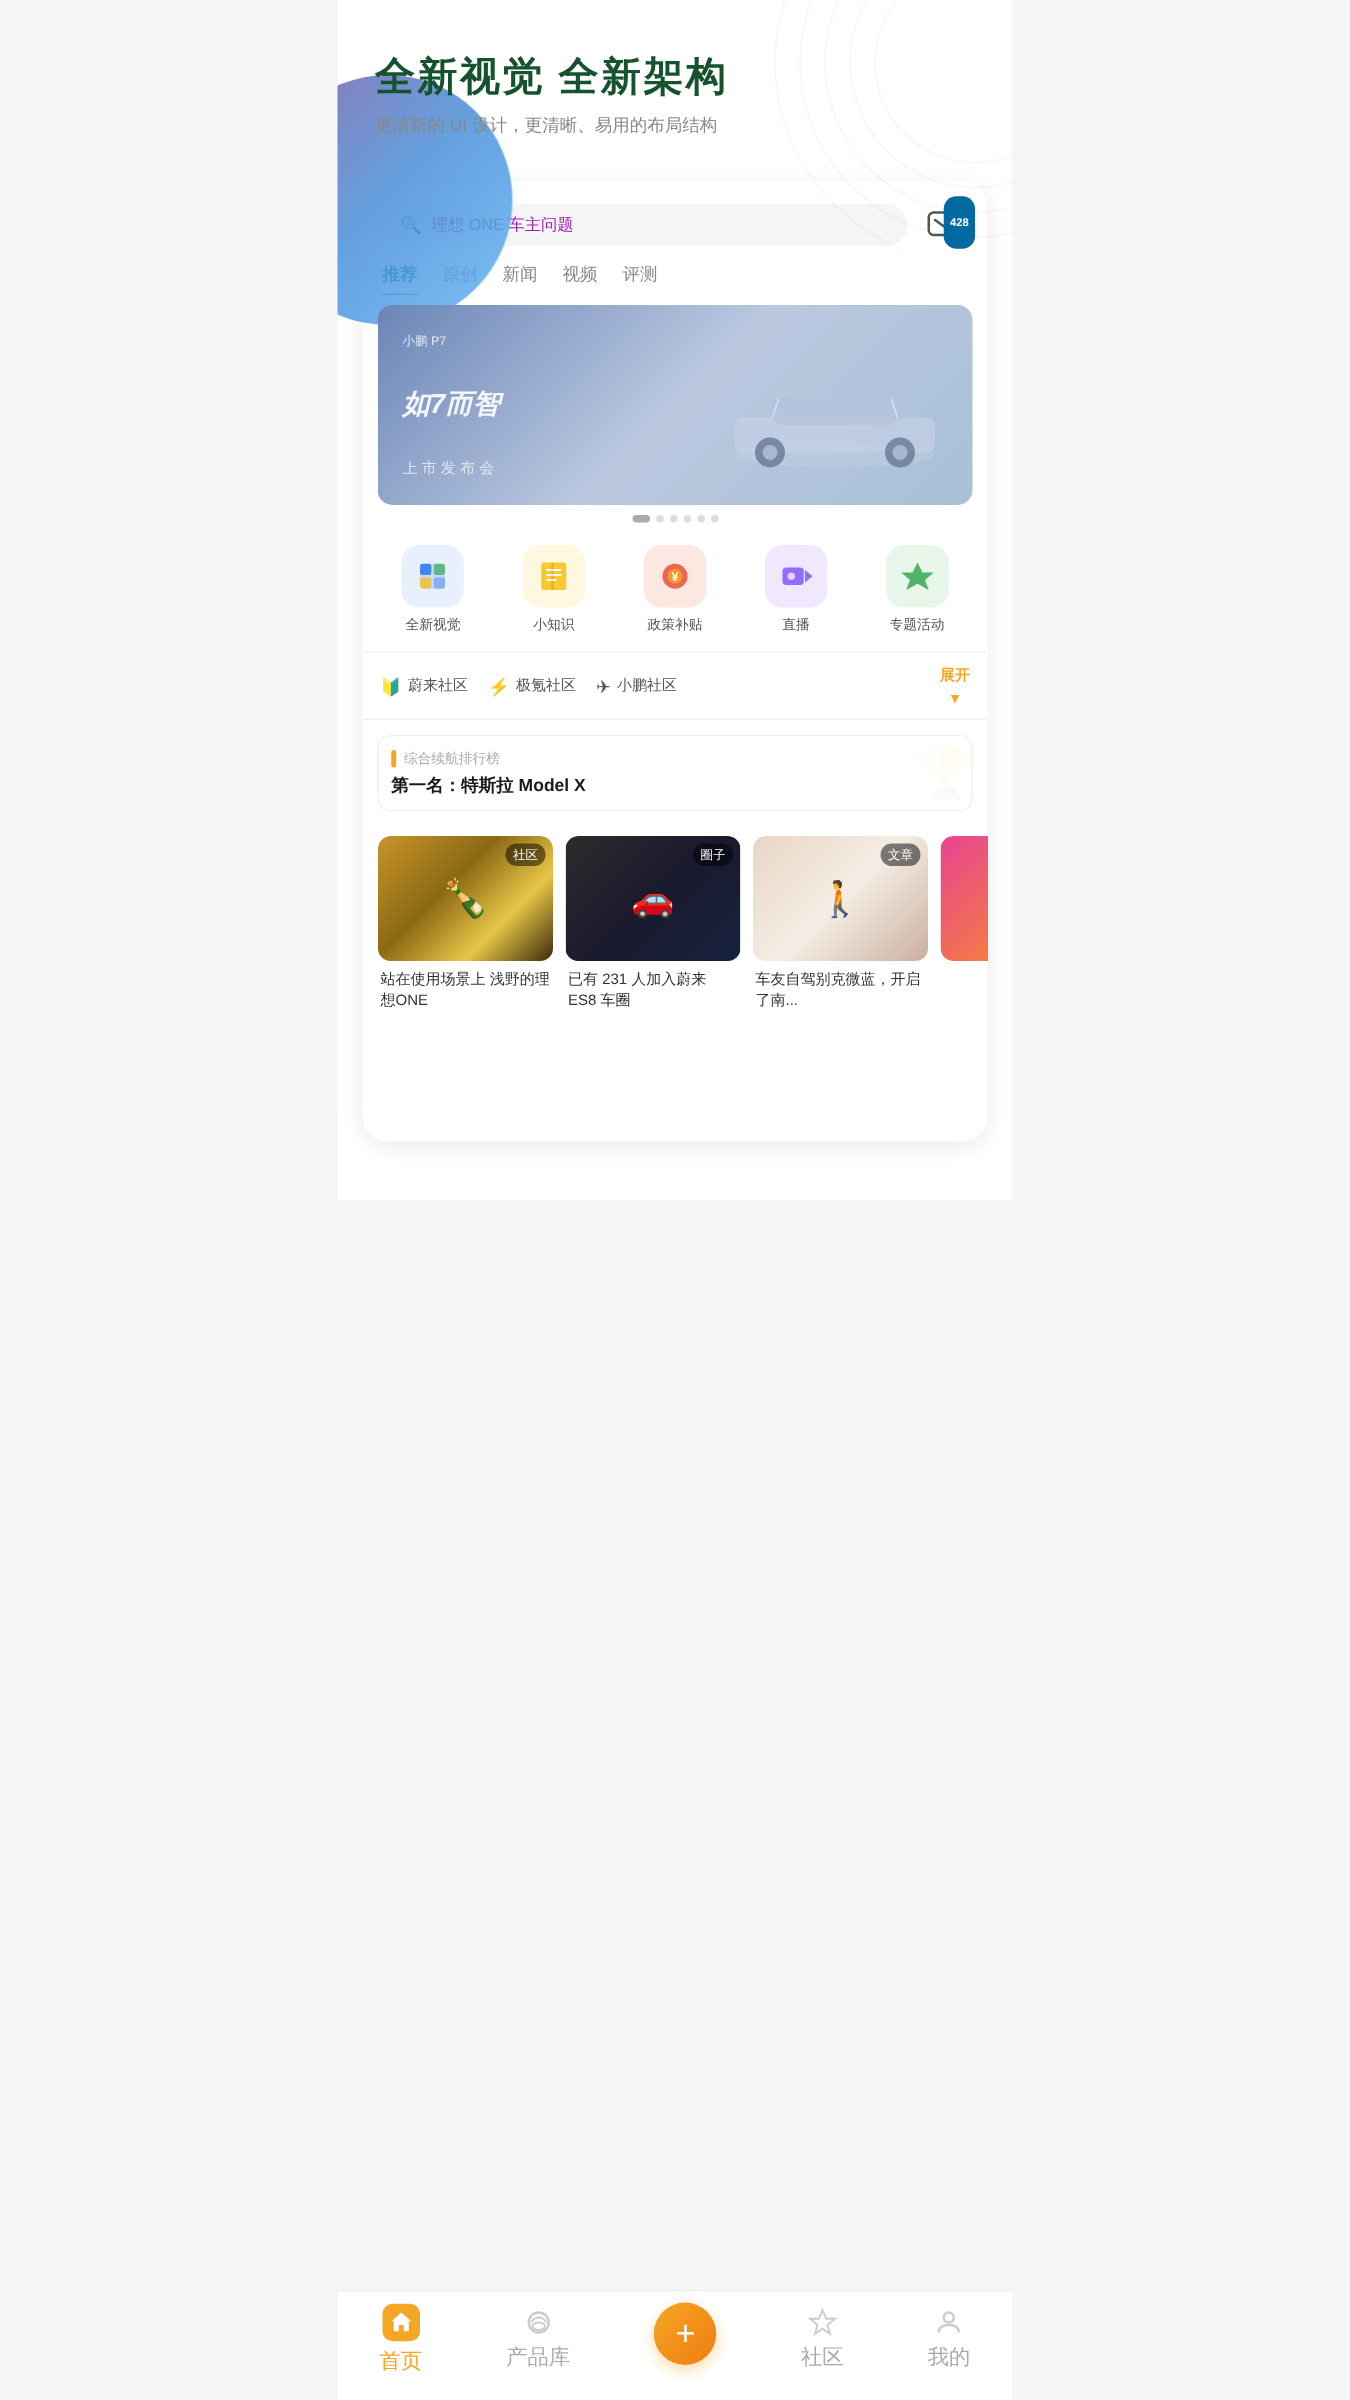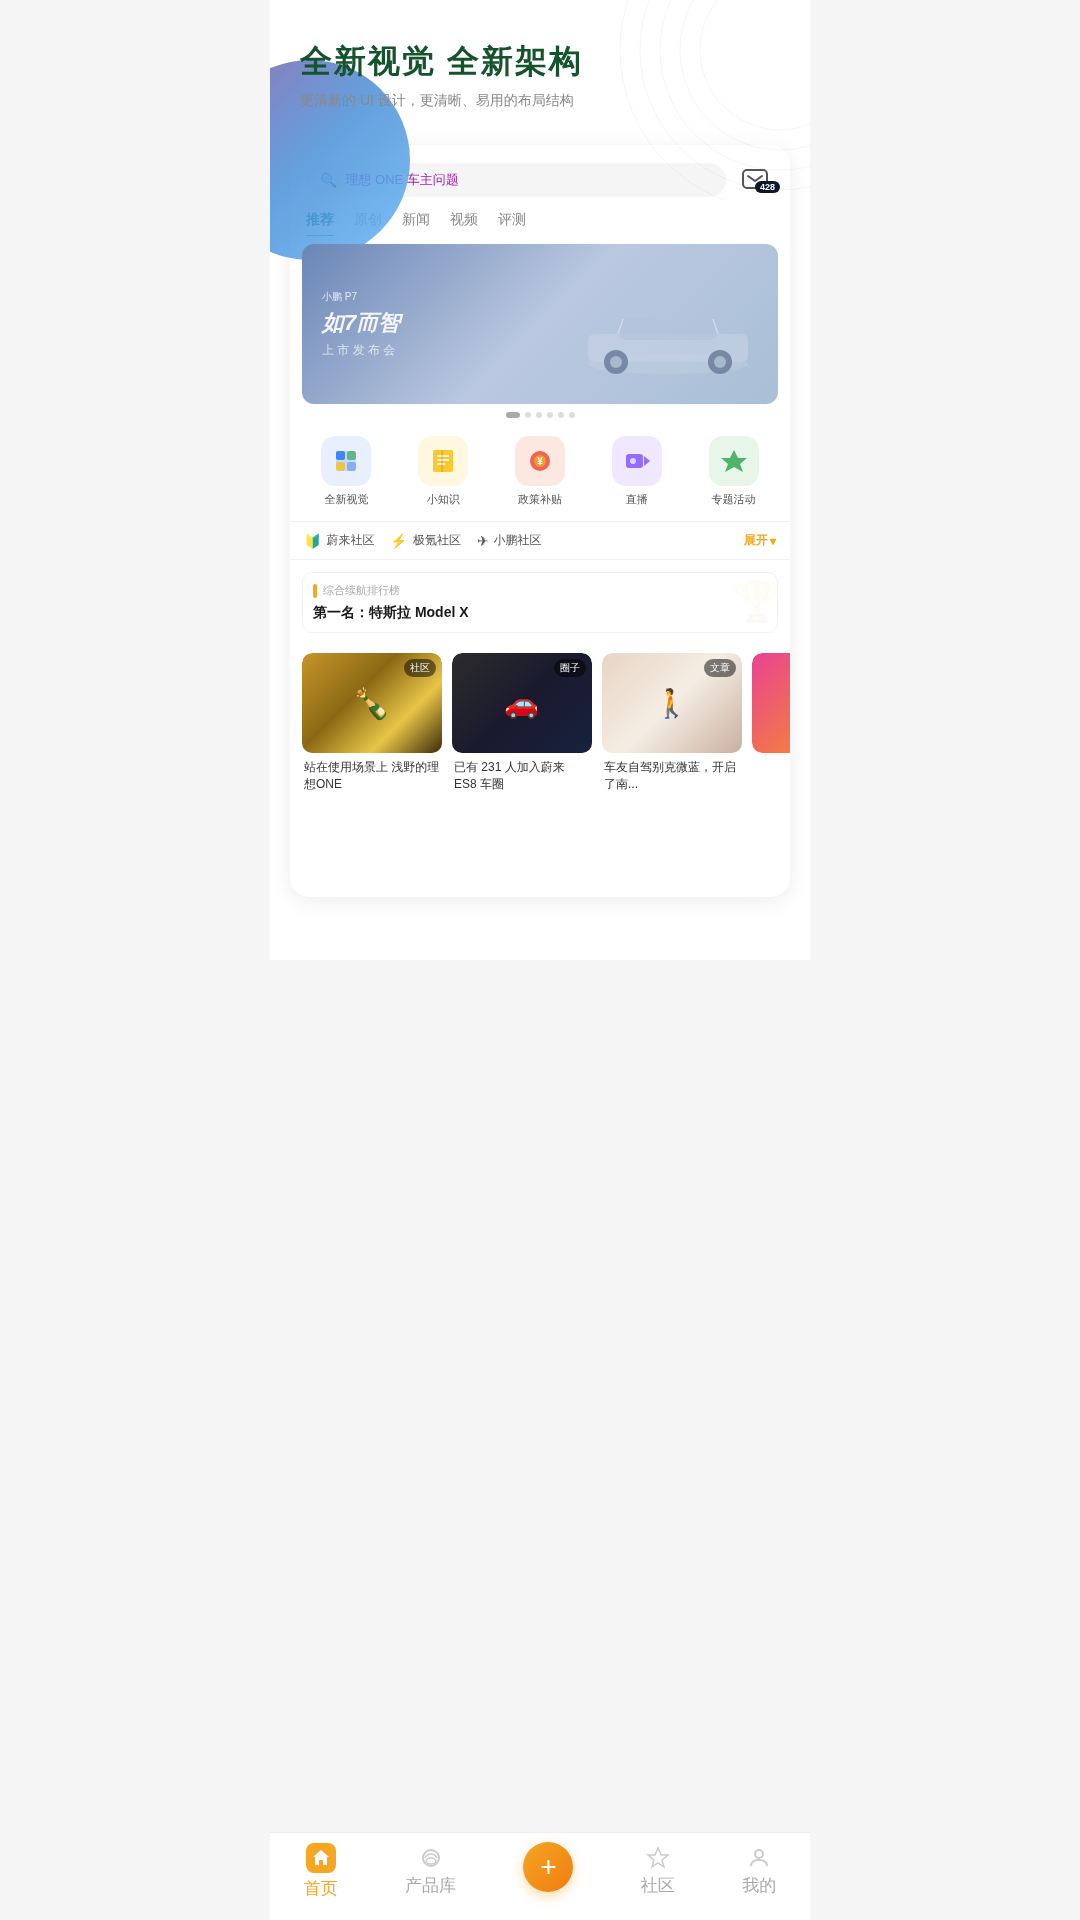--- a/index.html
+++ b/index.html
@@ -112,29 +112,28 @@
 
     .message-icon-svg {
       width: 28px;
       height: 28px;
     }
 
     .badge {
       position: absolute;
       top: -4px;
       right: -6px;
-      background: #0f172a;
+      background: #0369a1;
       color: white;
       font-size: 9px;
       font-weight: bold;
       border-radius: 10px;
-      padding: 1px 5px;
+      padding: 16px 5px;
       min-width: 20px;
       text-align: center;
-      margin-top: 24px;
     }
 
     
     .tabs-row {
       display: flex;
       padding: 4px 16px 8px;
       gap: 20px;
     }
 
     .tab-item {
@@ -160,20 +159,21 @@
       position: relative;
     }
 
     .banner-content {
       position: absolute;
       top: 0; left: 0; right: 0; bottom: 0;
       display: flex;
       flex-direction: column;
       justify-content: center;
       padding: 20px;
+      gap: 24px;
     }
 
     .banner-tag {
       font-size: 10px;
       color: rgba(255,255,255,0.8);
       margin-bottom: 4px;
     }
 
     .banner-title-cn {
       font-size: 22px;
@@ -270,20 +270,21 @@
 
     .expand-btn {
       margin-left: auto;
       color: #f5a623;
       font-size: 12px;
       font-weight: 600;
       cursor: pointer;
       display: flex;
       align-items: center;
       gap: 2px;
+      flex-direction: column;
     }
 
     
     .cards-row {
       display: flex;
       padding: 12px 12px;
       gap: 10px;
     }
 
     .rank-card {

